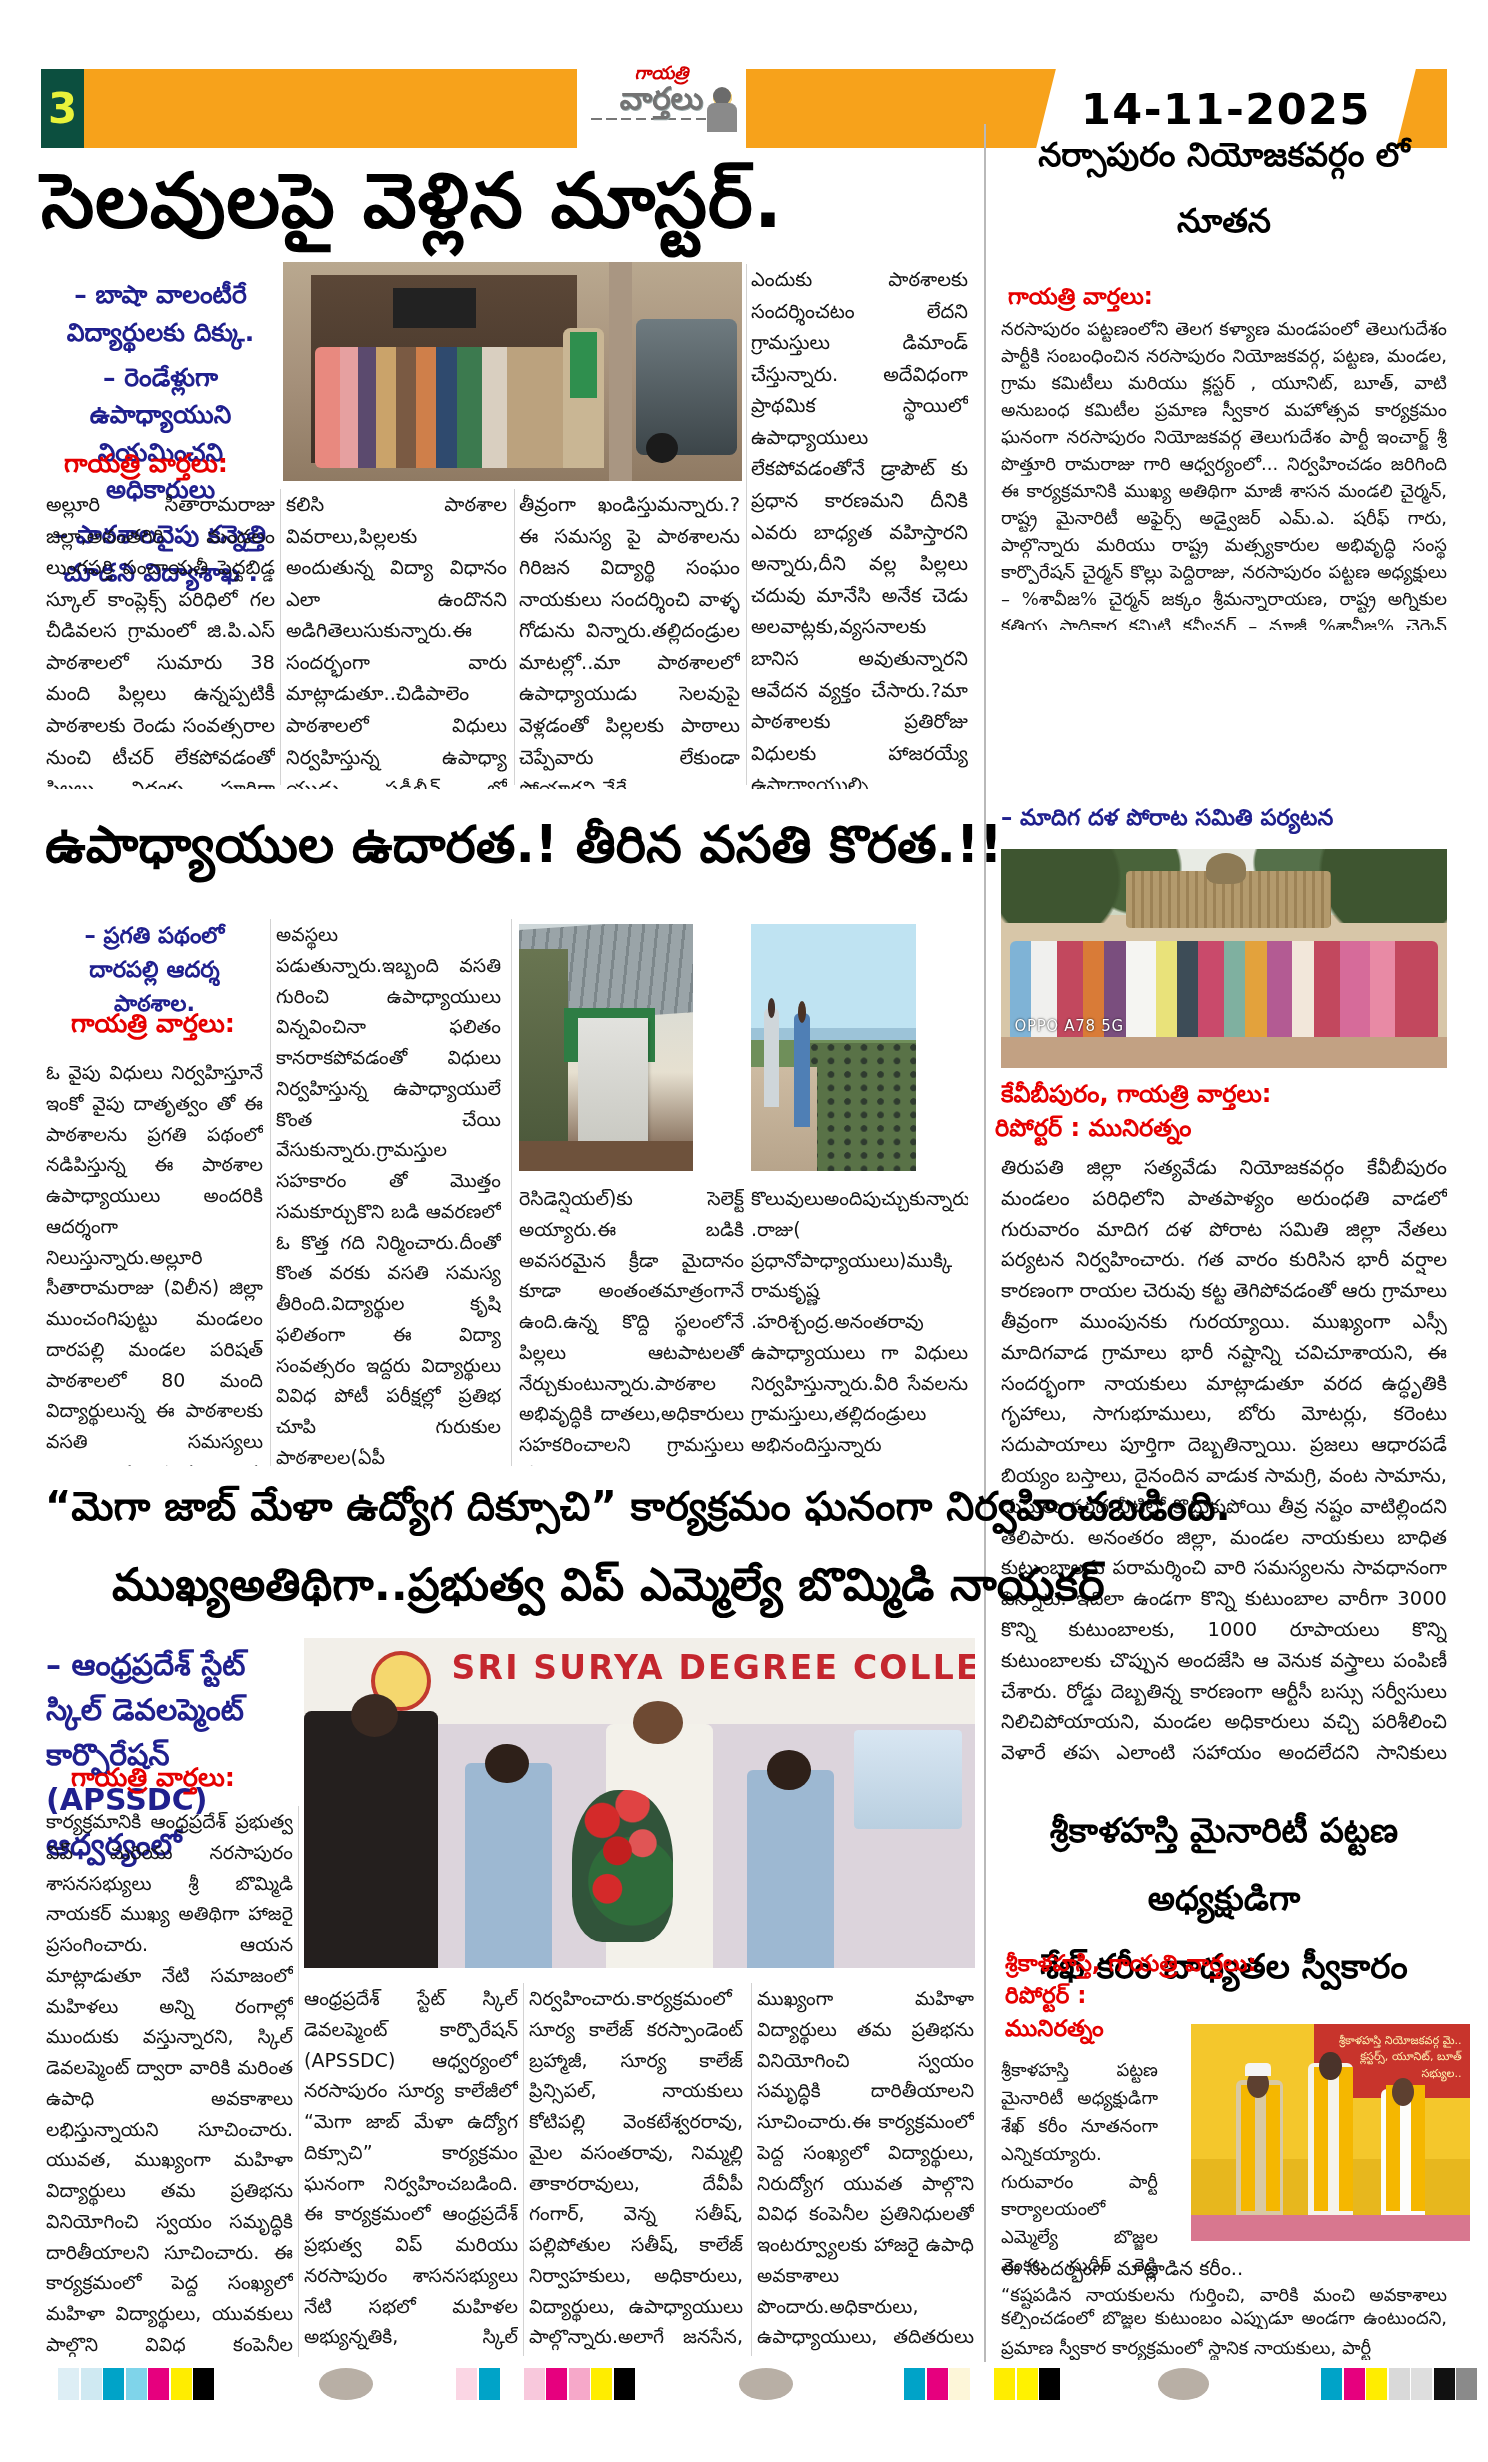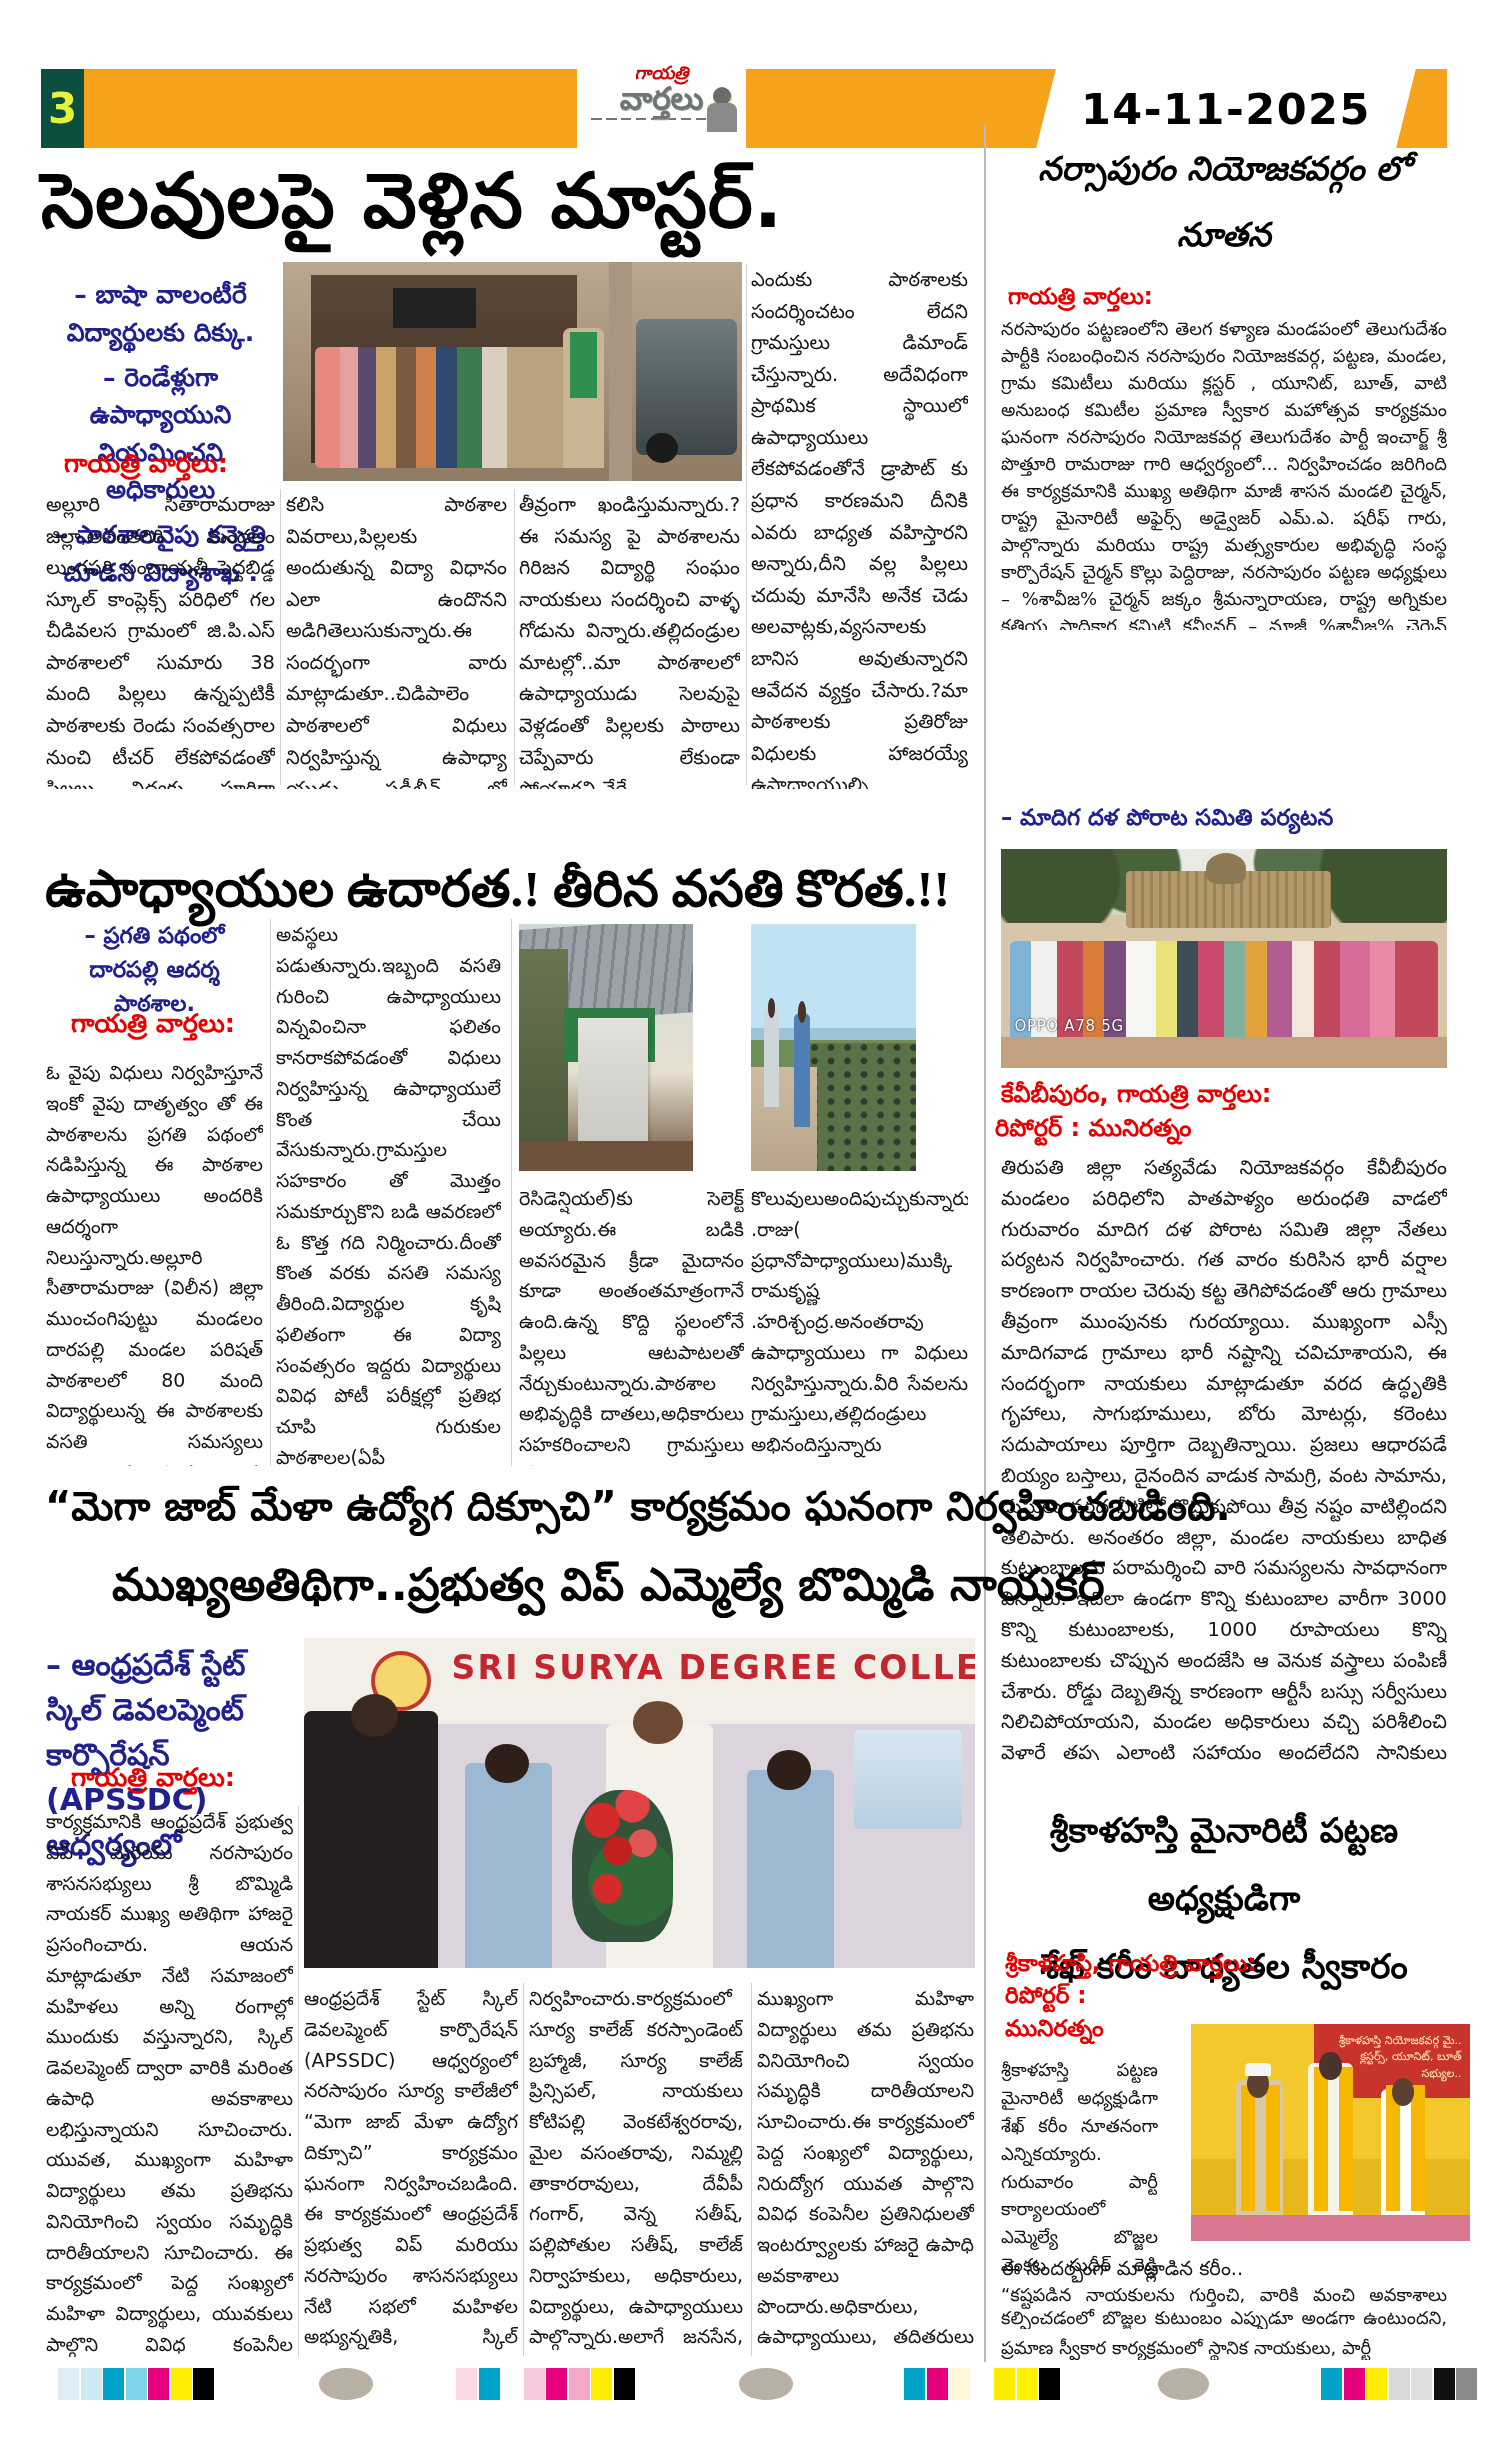--- a/index.html
+++ b/index.html
@@ -155,42 +155,42 @@
   </div>
 
   <div class="abs body-col" style="left:46px;top:489px;width:229px;height:300px;">అల్లూరి సీతారామరాజు జిల్లా,అనంతగిరి మండలం లుంగపర్తి పంచాయతీ పెద్దబిడ్డ స్కూల్ కాంప్లెక్స్ పరిధిలో గల చీడివలస గ్రామంలో జి.పి.ఎస్ పాఠశాలలో సుమారు 38 మంది పిల్లలు ఉన్నప్పటికీ పాఠశాలకు రెండు సంవత్సరాల నుంచి టీచర్ లేకపోవడంతో పిల్లలు విద్యకు పూర్తిగా దూరమవుతున్నారని గ్రామస్తులు ఆవేదన చెందుతున్నారు, గురువారం చిడిపాలెం పాఠశాలను గిరిజన విద్యార్థి సంఘం నాయకులు సందర్శించారు.అనంతరం విద్యార్థులను,పిల్లల తల్లిదండ్రులను</div>
   <div class="abs body-col" style="left:286px;top:489px;width:221px;height:300px;">కలిసి పాఠశాల వివరాలు,పిల్లలకు అందుతున్న విద్యా విధానం ఎలా ఉందొనని అడిగితెలుసుకున్నారు.ఈ సందర్భంగా వారు మాట్లాడుతూ..చిడిపాలెం పాఠశాలలో విధులు నిర్వహిస్తున్న ఉపాధ్యా యుడు స్టడీలీవ్ లో వెళ్లినప్పటికీ వారి స్థానంలో వేరొక ఉపాధ్యాయుల్ని భర్తీ చేయాల్సి ఉన్నప్పటికీ మండల విద్యా శాఖ అదికారులు నిమ్మకునీరెత్తి నట్లు వ్యవహరిస్తున్నరని అన్నారు,కనీసం పాఠశాలకు మండల విద్యా శాఖ ఆధికారులు పర్యవేక్షణ కూడా చేయకపోవడం చాలా బాధాకరమని ఆయా పిల్లల తల్లిదండ్రులతో పాటు</div>
   <div class="abs body-col" style="left:519px;top:489px;width:221px;height:300px;">తీవ్రంగా ఖండిస్తుమన్నారు.?ఈ సమస్య పై పాఠశాలను గిరిజన విద్యార్థి సంఘం నాయకులు సందర్శించి వాళ్ళ గోడును విన్నారు.తల్లిదండ్రుల మాటల్లో..మా పాఠశాలలో ఉపాధ్యాయుడు సెలవుపై వెళ్లడంతో పిల్లలకు పాఠాలు చెప్పేవారు లేకుండా పోయారని,వేరే ఉపాధ్యాయుల్ని భర్తీ చేయకుండా నిర్లక్ష్యం చేస్తున్నారని ఆరోపించారు.ఉన్నతాధికారులు స్పందించి వెంటనే ఉపాధ్యాయుల్ని నియమించాలని కోరారు</div>
   <div class="abs body-col" style="left:751px;top:264px;width:217px;height:525px;">ఎందుకు పాఠశాలకు సందర్శించటం లేదని గ్రామస్తులు డిమాండ్ చేస్తున్నారు. అదేవిధంగా ప్రాథమిక స్థాయిలో ఉపాధ్యాయులు లేకపోవడంతోనే డ్రాపౌట్ కు ప్రధాన కారణమని దీనికి ఎవరు బాధ్యత వహిస్తారని అన్నారు,దీని వల్ల పిల్లలు చదువు మానేసి అనేక చెడు అలవాట్లకు,వ్యసనాలకు బానిస అవుతున్నారని ఆవేదన వ్యక్తం చేసారు.?మా పాఠశాలకు ప్రతిరోజు విధులకు హాజరయ్యే ఉపాధ్యాయుల్ని నియమించకపోతే జిల్లా కలెక్టర్,జిల్లా విద్యా శాఖ అధికారుల దృష్టికి తీసుకువెళ్తామని తెలియజేసారు.తక్షణమే సంబంధించిన అధికారులు చీడిపాలెం పాఠశాలకు ఉపాధ్యాయుల్ని నియమించాలని కోరారు.</div>
   <div class="abs crule" style="left:280px;top:489px;height:296px;"></div>
   <div class="abs crule" style="left:514px;top:489px;height:296px;"></div>
   <div class="abs crule" style="left:746px;top:264px;height:521px;"></div>
 
-  <div class="abs rh" style="left:1001px;top:136px;width:446px;font-style:italic;">
+  <div class="abs rh" style="left:1001px;top:122px;width:446px;">
     <div>నర్సాపురం నియోజకవర్గం లో నూతన</div>
   </div>
   <div class="abs byline-sm" style="left:1008px;top:283px;">గాయత్రి వార్తలు:</div>
   <div class="abs body-col" style="left:1001px;top:315px;width:446px;height:315px;font-size:18px;line-height:1.5;">నరసాపురం పట్టణంలోని తెలగ కళ్యాణ మండపంలో తెలుగుదేశం పార్టీకి సంబంధించిన నరసాపురం నియోజకవర్గ, పట్టణ, మండల, గ్రామ కమిటీలు మరియు క్లస్టర్ , యూనిట్, బూత్, వాటి అనుబంధ కమిటీల ప్రమాణ స్వీకార మహోత్సవ కార్యక్రమం ఘనంగా నరసాపురం నియోజకవర్గ తెలుగుదేశం పార్టీ ఇంచార్జ్ శ్రీ పొత్తూరి రామరాజు గారి ఆధ్వర్యంలో... నిర్వహించడం జరిగింది ఈ కార్యక్రమానికి ముఖ్య అతిథిగా మాజీ శాసన మండలి చైర్మన్, రాష్ట్ర మైనారిటీ అఫైర్స్ అడ్వైజర్ ఎమ్.ఎ. షరీఫ్ గారు, పాల్గొన్నారు మరియు రాష్ట్ర మత్స్యకారుల అభివృద్ధి సంస్థ కార్పొరేషన్ చైర్మన్ కొల్లు పెద్దిరాజు, నరసాపురం పట్టణ అధ్యక్షులు – %శావీజ% చైర్మన్ జక్కం శ్రీమన్నారాయణ, రాష్ట్ర అగ్నికుల క్షత్రియ సాధికార కమిటి కన్వీనర్ – మాజీ %శావీజ% చైర్మెన్ కొప్పాడ రవీంద్రనాథ్ ఠాగూర్, రాష్ట్ర కాపు కార్పొరేషన్ డైరెక్టర్ 31వ వార్డు కౌన్సిలర్ పాలూరి నరసింహారావు (బాబ్జీ), రాష్ట్ర బ్రాహ్మణ కార్పొరేషన్ డైరెక్టర్ నరసాపురం పట్టణ అధ్యక్షురాలు కొలచన శ్రీ పద్మ,నరసాపురం మండల అధ్యక్షులు వాతాడి ఉమా మహేశ్వరరావు, మొగల్తూరు మండలే రామకృష్ణ, మొగల్తూరు మండల ప్రధాన కార్యదర్శి సత్తినేని ఉదయ్ కుమార్, మరియు నరసాపురం నియోజకవర్గ తెలుగుదేశం పార్టీ నాయకులు కార్యకర్తలు ఈ కార్యక్రమంలో పాల్గొన్నారు</div>
 
   <div class="abs subhead" style="left:1001px;top:801px;width:360px;text-align:left;">– మాదిగ దళ పోరాట సమితి పర్యటన</div>
 
   <div class="abs photo p4" style="left:1001px;top:849px;width:446px;height:219px;">
     <div class="trees"></div>
       <div class="thatch"></div>
       <div class="idol"></div>
     <div class="crowd"></div>
     <div class="ground"></div>
     <div class="mark">OPPO A78 5G</div>
   </div>
 
   <div class="abs byline-sm" style="left:1001px;top:1080px;font-size:24px;">కేవీబీపురం, గాయత్రి వార్తలు:</div>
   <div class="abs byline-sm" style="left:995px;top:1114px;font-size:24px;">రిపోర్టర్ : మునిరత్నం</div>
   <div class="abs body-col" style="left:1001px;top:1153px;width:446px;height:607px;font-size:19.5px;line-height:1.58;">తిరుపతి జిల్లా సత్యవేడు నియోజకవర్గం కేవీబీపురం మండలం పరిధిలోని పాతపాళ్యం అరుంధతి వాడలో గురువారం మాదిగ దళ పోరాట సమితి జిల్లా నేతలు పర్యటన నిర్వహించారు. గత వారం కురిసిన భారీ వర్షాల కారణంగా రాయల చెరువు కట్ట తెగిపోవడంతో ఆరు గ్రామాలు తీవ్రంగా ముంపునకు గురయ్యాయి. ముఖ్యంగా ఎస్సీ మాదిగవాడ గ్రామాలు భారీ నష్టాన్ని చవిచూశాయని, ఈ సందర్భంగా నాయకులు మాట్లాడుతూ వరద ఉద్ధృతికి గృహాలు, సాగుభూములు, బోరు మోటర్లు, కరెంటు సదుపాయాలు పూర్తిగా దెబ్బతిన్నాయి. ప్రజలు ఆధారపడే బియ్యం బస్తాలు, దైనందిన వాడుక సామగ్రి, వంట సామాను, దుస్తులు వరద నీటిలో కొట్టుకుపోయి తీవ్ర నష్టం వాటిల్లిందని తెలిపారు. అనంతరం జిల్లా, మండల నాయకులు బాధిత కుటుంబాలను పరామర్శించి వారి సమస్యలను సావధానంగా విన్నారు. ఇదిలా ఉండగా కొన్ని కుటుంబాల వారీగా 3000 కొన్ని కుటుంబాలకు, 1000 రూపాయలు కొన్ని కుటుంబాలకు చొప్పున అందజేసి ఆ వెనుక వస్త్రాలు పంపిణీ చేశారు. రోడ్డు దెబ్బతిన్న కారణంగా ఆర్టీసీ బస్సు సర్వీసులు నిలిచిపోయాయని, మండల అధికారులు వచ్చి పరిశీలించి వెళ్లారే తప్ప ఎలాంటి సహాయం అందలేదని స్థానికులు తెలిపారు. గ్రామస్తులు వేడిన విని విచారించిన ఎం.డి.ఎస్ నాయకులు ఈ సమస్యలను రాష్ట్ర నాయకత్వం దృష్టికి తీసుకెళ్తామని, త్వరలోనే వీరి సమస్యలకు పరిష్కారం చూపిస్తామని హామీ ఇచ్చారు. ఈ కార్యక్రమంలో మాదిగ దళ పోరాట సమితి జిల్లా, మండల నాయకులు, స్థానిక ప్రజలు పాల్గొన్నారు.</div>
 
-  <div class="abs h2" style="left:45px;top:860px;width:930px;font-family:Liberation Serif, serif;">ఉపాధ్యాయుల ఉదారత.! తీరిన వసతి కొరత.!!</div>
+  <div class="abs h2" style="left:45px;top:816px;width:930px;">ఉపాధ్యాయుల ఉదారత.! తీరిన వసతి కొరత.!!</div>
 
   <div class="abs subhead" style="left:46px;top:919px;width:217px;">– ప్రగతి పథంలో దారపల్లి ఆదర్శ పాఠశాల.</div>
   <div class="abs byline" style="left:71px;top:1008px;">గాయత్రి వార్తలు:</div>
   <div class="abs body-col" style="left:46px;top:1057px;width:217px;height:409px;font-size:19px;">ఓ వైపు విధులు నిర్వహిస్తూనే ఇంకో వైపు దాతృత్వం తో ఈ పాఠశాలను ప్రగతి పథంలో నడిపిస్తున్న ఈ పాఠశాల ఉపాధ్యాయులు అందరికి ఆదర్శంగా నిలుస్తున్నారు.అల్లూరి సీతారామరాజు (విలీన) జిల్లా ముంచంగిపుట్టు మండలం దారపల్లి మండల పరిషత్ పాఠశాలలో 80 మంది విద్యార్థులున్న ఈ పాఠశాలకు వసతి సమస్యలు ఉన్నాయి.ఈ పాఠశాల కు ఒక్క గది మాత్రమే ఉండటంతో,వరండాల్లోనే తరగతులు కొనసాగించేవారు.చాలీచాలని స్థలంలోనే ఇటు విద్యార్థులు,అటు ఉపాధ్యాయులు</div>
   <div class="abs body-col" style="left:276px;top:919px;width:225px;height:547px;font-size:19px;">అవస్థలు పడుతున్నారు.ఇబ్బంది వసతి గురించి ఉపాధ్యాయులు విన్నవించినా ఫలితం కానరాకపోవడంతో విధులు నిర్వహిస్తున్న ఉపాధ్యాయులే కొంత చేయి వేసుకున్నారు.గ్రామస్తుల సహకారం తో మొత్తం సమకూర్చుకొని బడి ఆవరణలో ఓ కొత్త గది నిర్మించారు.దీంతో కొంత వరకు వసతి సమస్య తీరింది.విద్యార్థుల కృషి ఫలితంగా ఈ విద్యా సంవత్సరం ఇద్దరు విద్యార్థులు వివిధ పోటీ పరీక్షల్లో ప్రతిభ చూపి గురుకుల పాఠశాలల(ఏపీ</div>
 
   <div class="abs photo p2" style="left:519px;top:924px;width:174px;height:247px;">
     <div class="roof"></div>
       <div class="wall"></div>
       <div class="tarp"></div>

